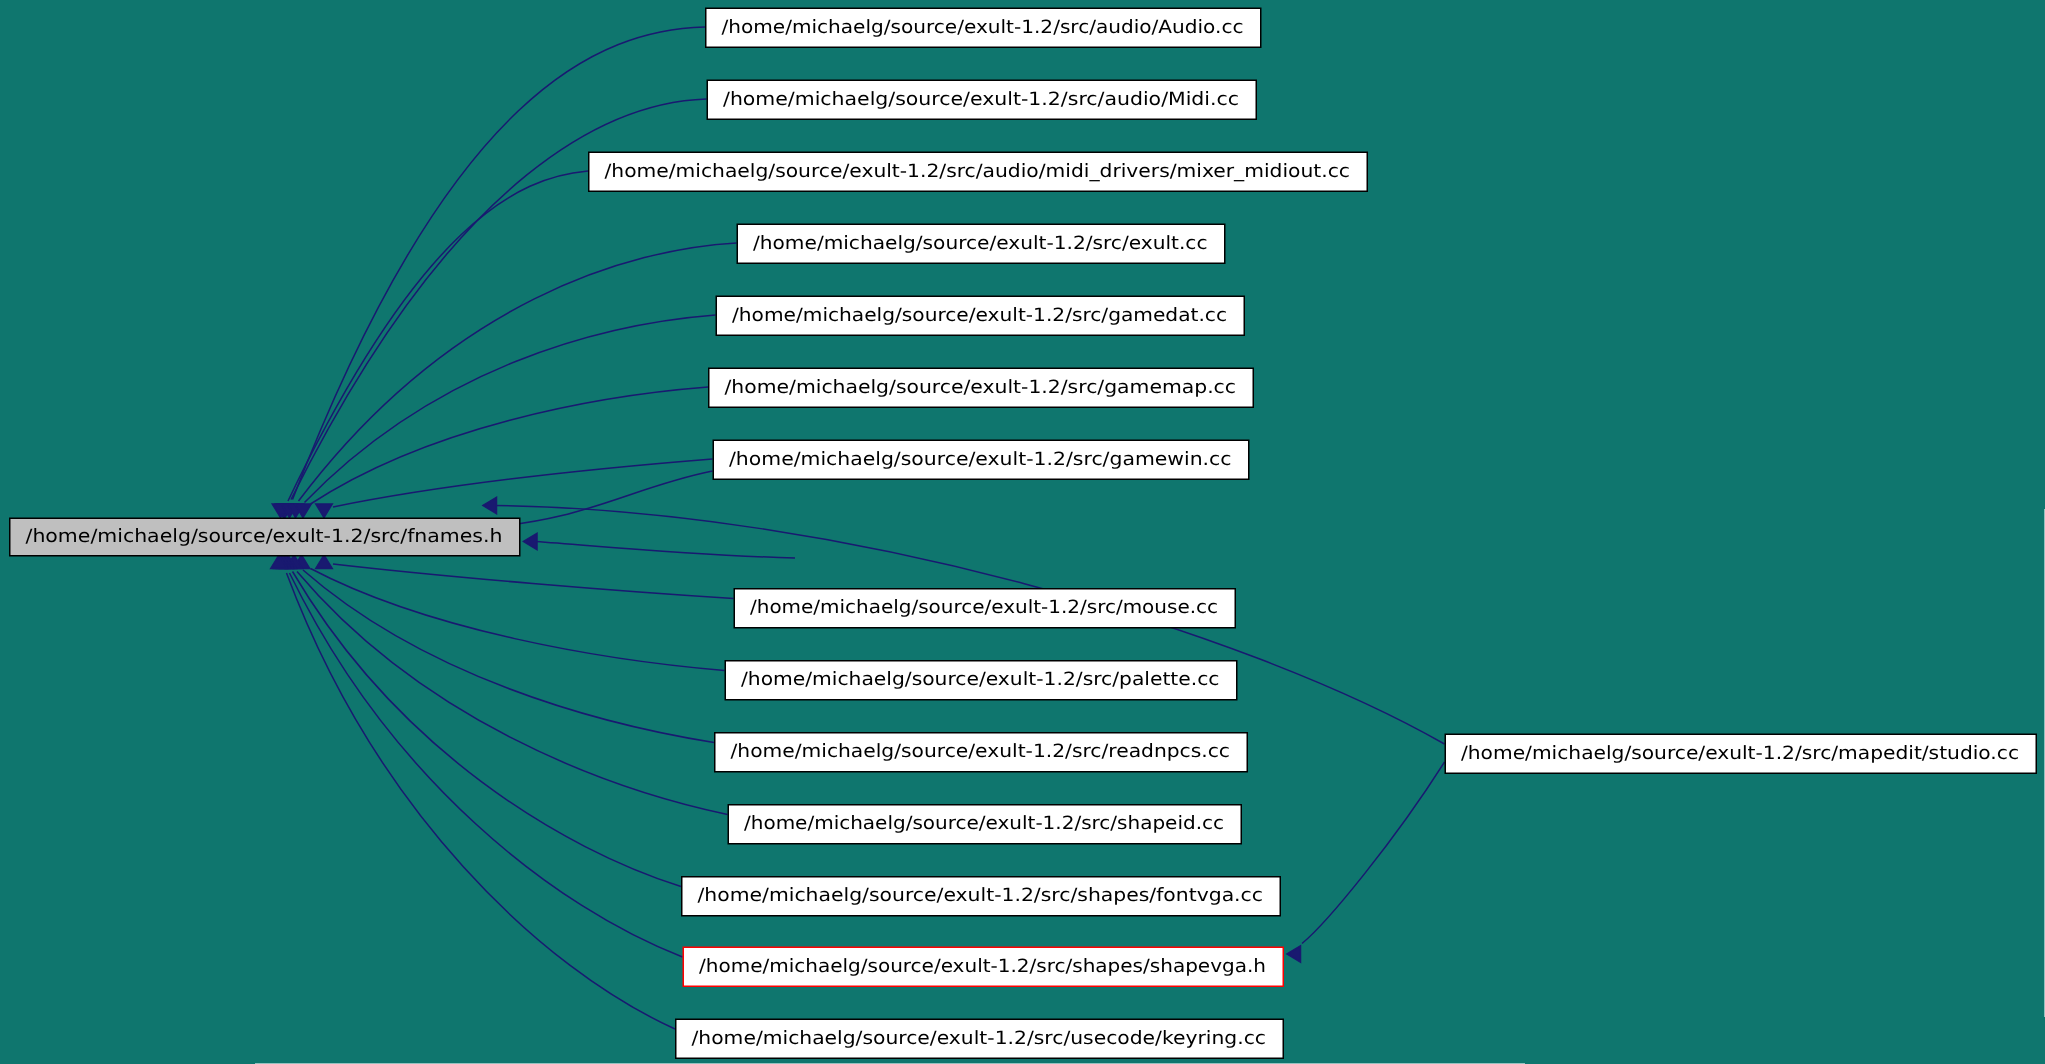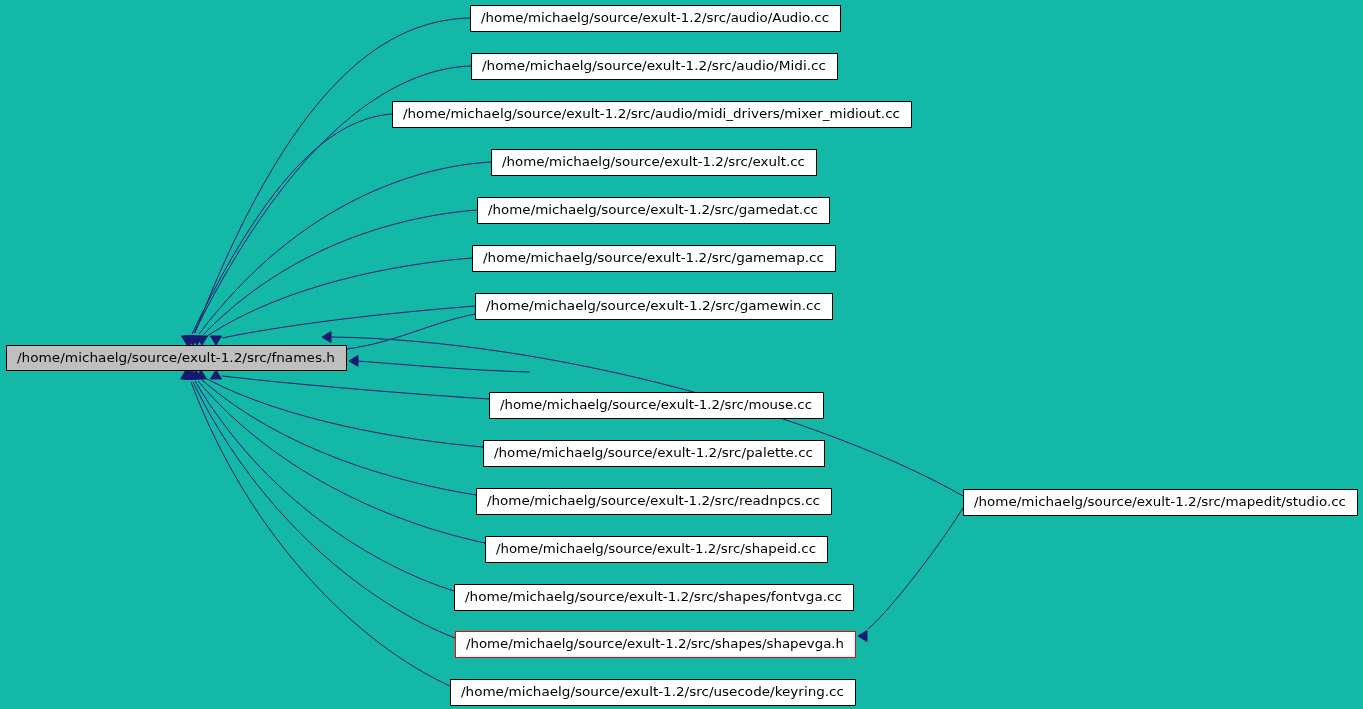--- a/index.html
+++ b/index.html
@@ -10,21 +10,21 @@
   body {
     width: 1363px;
     height: 709px;
     font-family: "DejaVu Sans", "Liberation Sans", sans-serif;
     overflow: hidden;
   }
   #graph-root {
     position: relative;
     width: 1363px;
     height: 709px;
-    background: #14b8a6;
+    background: #0f766e;
   }
   #graph-svg {
     position: absolute;
     top: 0;
     left: 0;
     width: 1363px;
     height: 709px;
     display: block;
   }
   .node-label {

